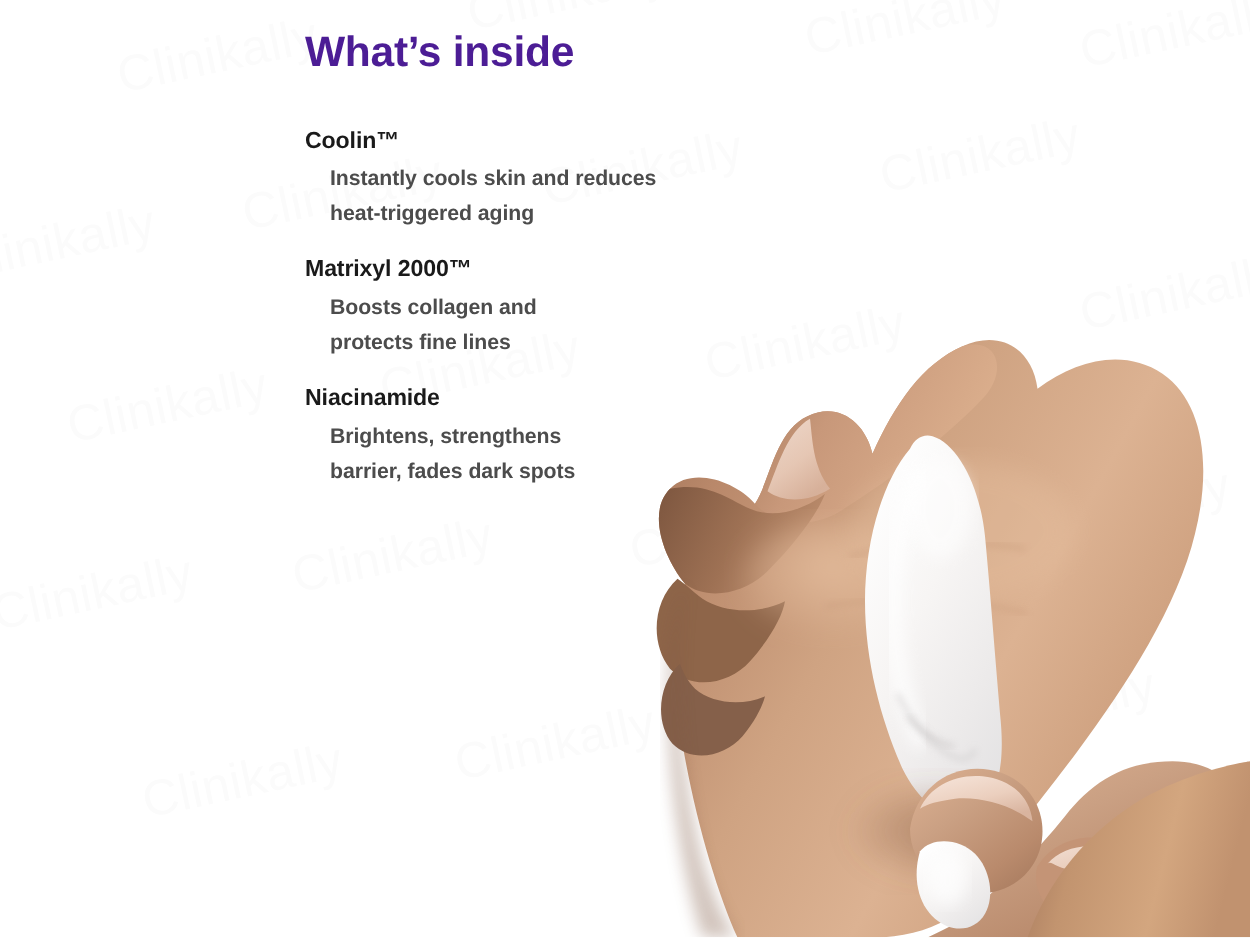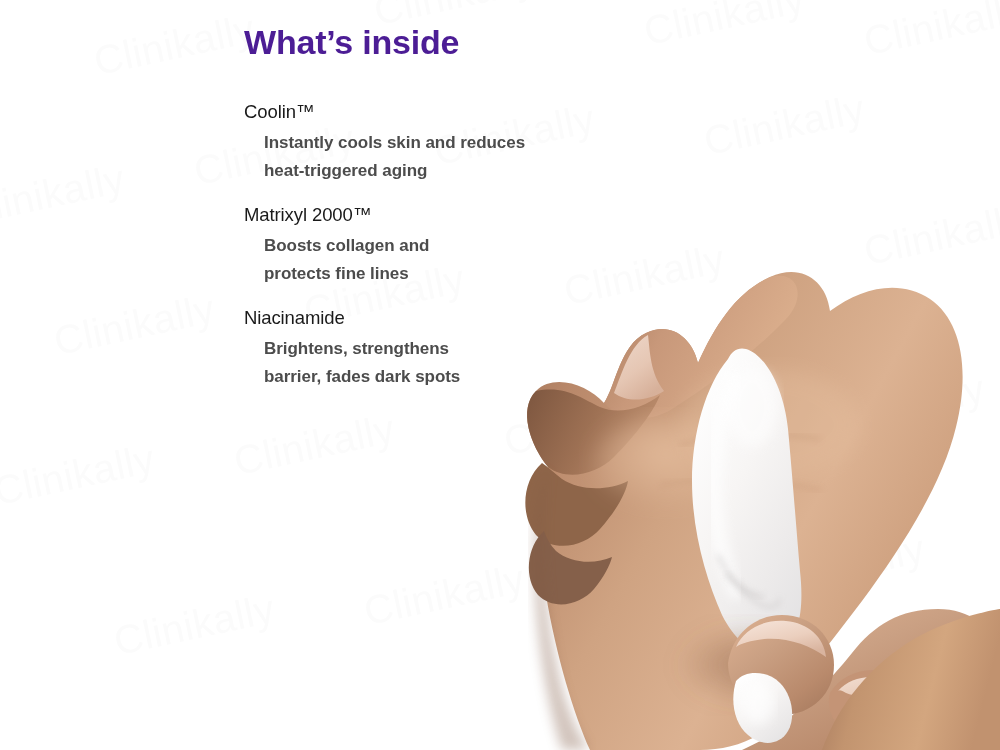--- a/index.html
+++ b/index.html
@@ -64,21 +64,21 @@
   #ingredient-list {
     position:absolute;
     left:0; top:100px;
     width:330px;
     list-style:none;
   }
   .ingredient-item { margin-bottom:19px; }
   .ingredient-item:last-child { margin-bottom:0; }
   .ingredient-name {
     font-size:18.5px;
-    font-weight:400;
+    font-weight:700;
     color:#1a1a1a;
     line-height:1.35;
     letter-spacing:-0.1px;
     margin-bottom:4px;
   }
   .ingredient-desc {
     font-size:17px;
     font-weight:700;
     color:#4c4c4c;
     line-height:1.62;

